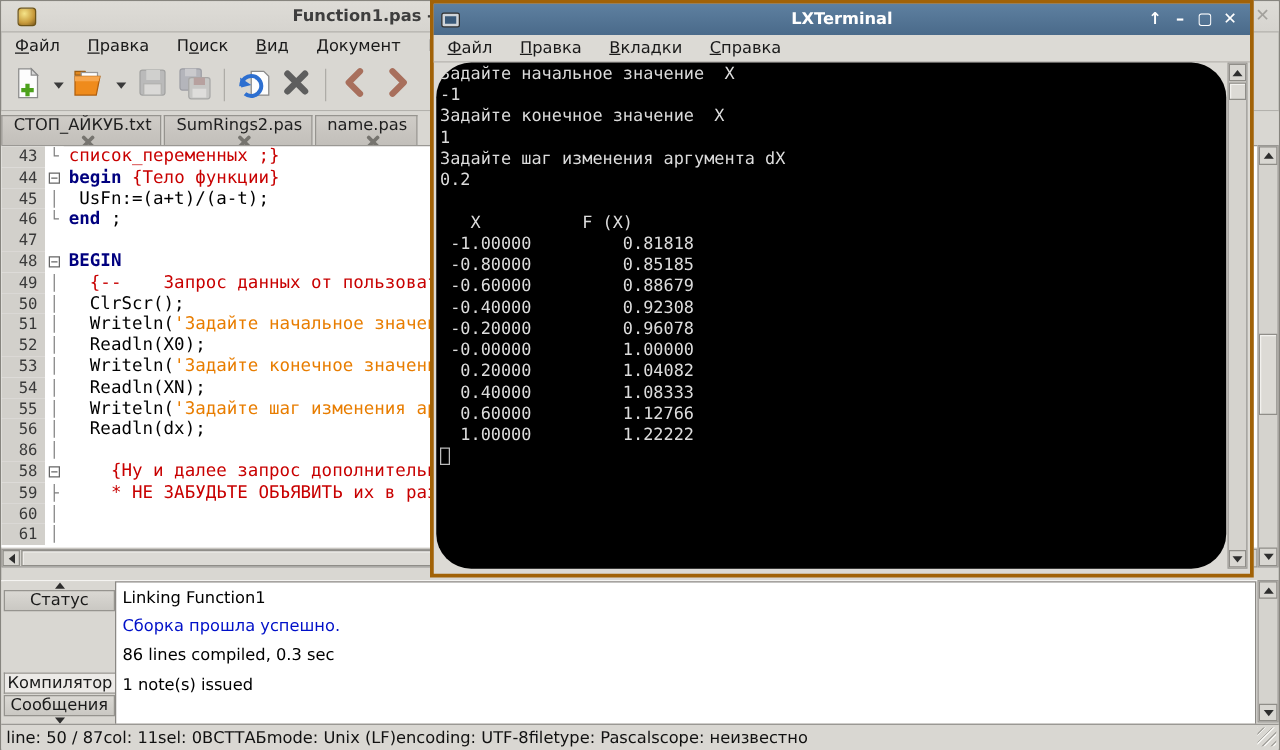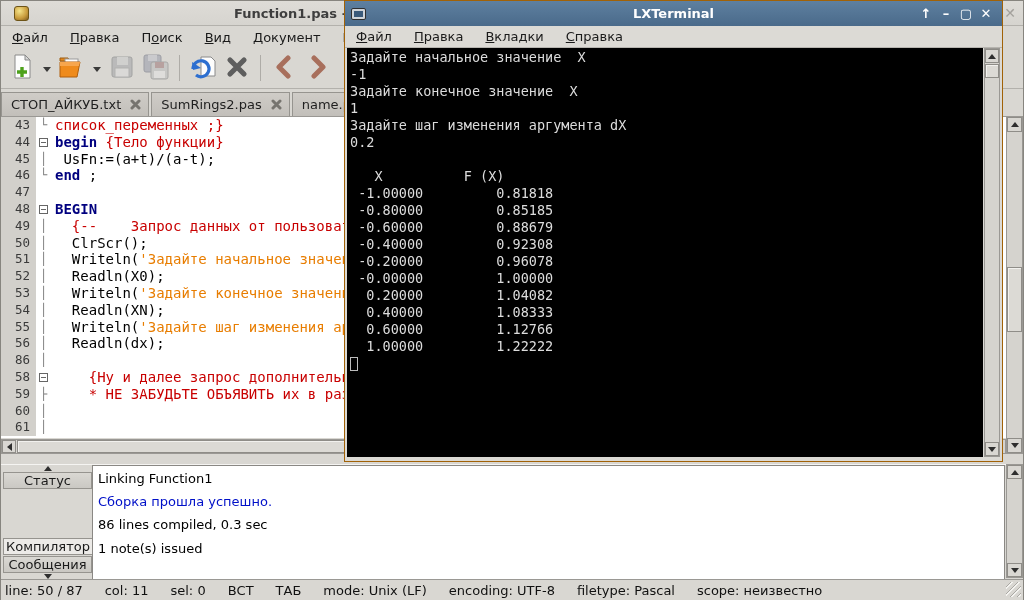--- a/index.html
+++ b/index.html
@@ -26,21 +26,21 @@
     align-items:center; border-bottom:1px solid #b3b1ac; padding-left:4px; }
   .tbtn { width:34px; height:34px; display:flex; align-items:center; justify-content:center; }
   .tbtn.narrow { width:16px; }
   .tbtn.disabled { opacity:.5; filter:grayscale(.6); }
   .tsep { width:1px; height:26px; background:#aeaca7; margin:0 6px; }
 
   .e-tabbar { position:absolute; left:0; top:88px; width:100%; height:27px;
     display:flex; align-items:flex-end; background:#d9d7d2; }
   .etab { height:24px; display:flex; align-items:center; padding:0 7px 0 9px;
     background:linear-gradient(#cfccc7,#c2bfba); border:1px solid #96948f; border-bottom:none;
-    margin-right:2px; color:#1f1f1f; white-space:nowrap; }
+    margin-right:2px; color:#1f1f1f; white-space:nowrap;flex-direction:column; }
   .etab .tclose { margin-left:9px; display:flex; }
 
   .e-code { position:absolute; left:0; top:115px; width:1005px; height:322px; background:#fff;
     overflow:hidden; border-top:1px solid #9a9894; }
   .crow { display:flex; height:16.8px; line-height:16.8px; }
   .ln { width:35px; background:#d2d0cb; color:#3a3a3a; text-align:right; padding-right:6px;
     font-family:"DejaVu Sans Mono", monospace; font-size:12.5px; flex:none; }
   .fold { width:15px; background:#fff; color:#7d7d7d; text-align:center;
     font-family:"DejaVu Sans Mono", monospace; font-size:12px; flex:none; overflow:hidden; }
   .fbox { width:9px; height:9px; border:1px solid #666; background:#fff; display:inline-block;
@@ -71,39 +71,39 @@
   .btabs { position:absolute; left:2px; top:0; width:89px; height:115px; display:flex; flex-direction:column; }
   .btab-arrow { height:14px; display:flex; align-items:center; justify-content:center; background:#d9d7d2; }
   .btab { flex:1; display:flex; align-items:center; justify-content:center; color:#1a1a1a;
     background:linear-gradient(#dad8d3,#cac8c3); border:1px solid #96948f; margin-bottom:1px; }
   .btab.active { background:#eceae7; border-right:none;margin-top:48px; }
   .bcontent { position:absolute; left:91px; top:0; width:913px; height:115px; background:#fff;
     border:1px solid #8a8884; overflow:hidden; padding:1px 0 0 5px; }
   .msg-line { height:23.2px; line-height:23.2px; white-space:pre; }
 
   .e-statusbar { position:absolute; left:0; top:578px; width:100%; height:22px; background:#d9d7d2;
-    border-top:1px solid #9a9894; display:flex; align-items:center; gap:22px; padding-left:4px; color:#111;text-align:center; }
+    border-top:1px solid #9a9894; display:flex; align-items:center; padding-left:4px; color:#111;text-align:center; }
   .grip { position:absolute; right:2px; bottom:2px; width:15px; height:15px;
     background:repeating-linear-gradient(135deg, transparent 0 3px, #aaa8a3 3px 4px, #f4f3f0 4px 5px); }
 
   
   .terminal-window { position:absolute; left:344px; top:0; width:659px; height:462px;
-    background:#dcdad5; border:1px solid #a16207; }
+    background:#dcdad5; border:3px solid #a16207; }
   .t-titlebar { position:absolute; left:0; top:0; width:100%; height:25px;
     background:linear-gradient(#5e80a0,#4a6a8a); display:flex; align-items:center; }
   .t-icon { width:15px; height:12px; margin-left:6px; background:#cfd4d9; border:1px solid #2f2f2f;
     border-radius:2px; position:relative; }
   .t-icon::after { content:""; position:absolute; left:2px; top:2px; right:2px; bottom:2px; background:#3a5a7a; }
   .t-title { position:absolute; left:0; right:0; text-align:center; color:#fff; font-weight:bold; }
   .t-buttons { position:absolute; right:6px; top:0; height:25px; display:flex; align-items:center; }
   .t-wbtn { width:20px; height:20px; color:#fff; font-weight:bold; display:flex;
     align-items:center; justify-content:center; font-size:13px; }
   .t-menubar { top:25px; background:#dcdad5; border-bottom:1px solid #b6b4af; position:absolute; width:100%; }
   .t-screen { position:absolute; left:2px; top:47px; right:19px; bottom:4px; background:var(--c-termbg);
-    overflow:hidden; padding:1px 0 0 3px; }
+    overflow:hidden; padding:1px 0 0 3px;border-radius:28px; }
   .t-line { white-space:pre; font-family:"DejaVu Sans Mono", monospace; font-size:13.5px;
     line-height:17px; color:var(--c-termfg); }
   .t-cursor { display:inline-block; width:8px; height:14px; border:1px solid #bcbcbc; vertical-align:middle; }
   .t-scroll { right:2px; top:47px; width:16px; bottom:4px; position:absolute; background:#d5d3ce; border:1px solid #9a9894; }
 </style>
 </head>
 <body>
 
 <div class="editor-window">
 

